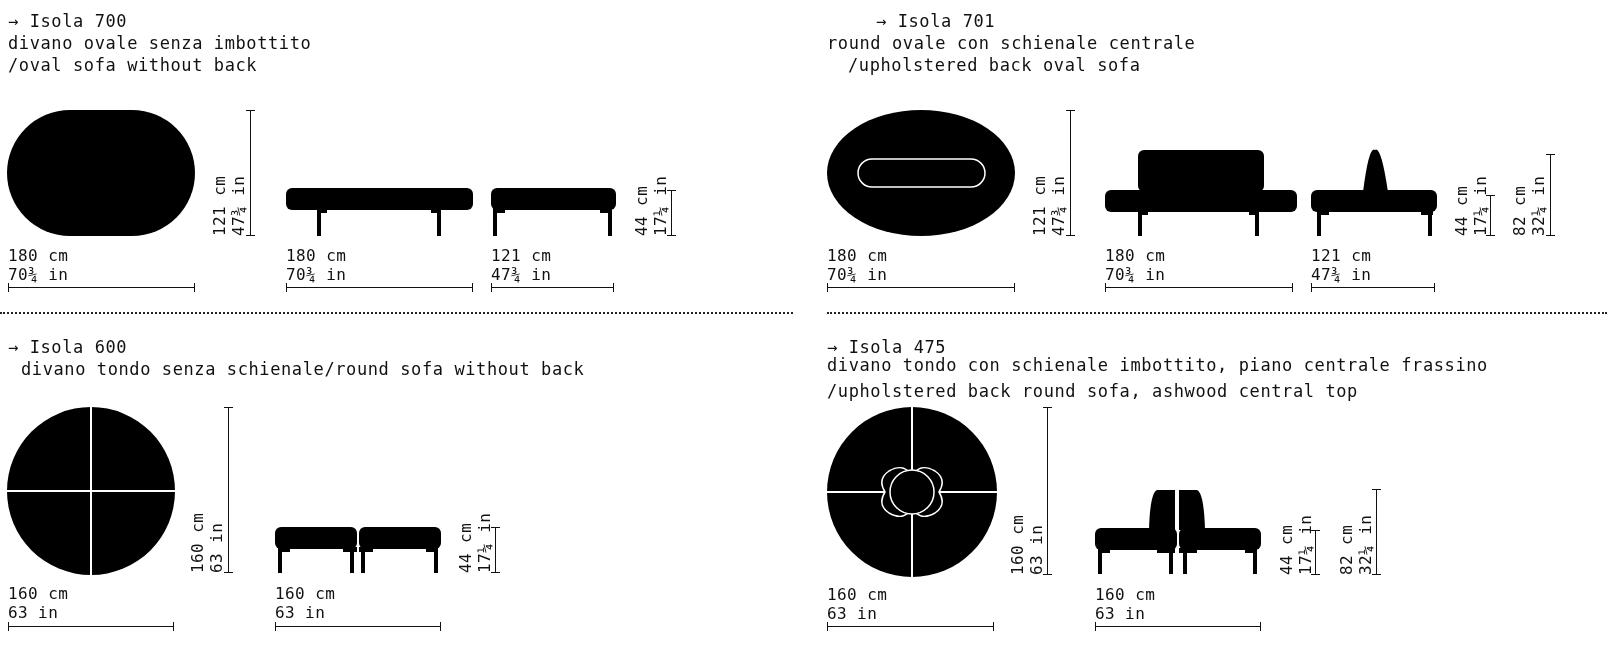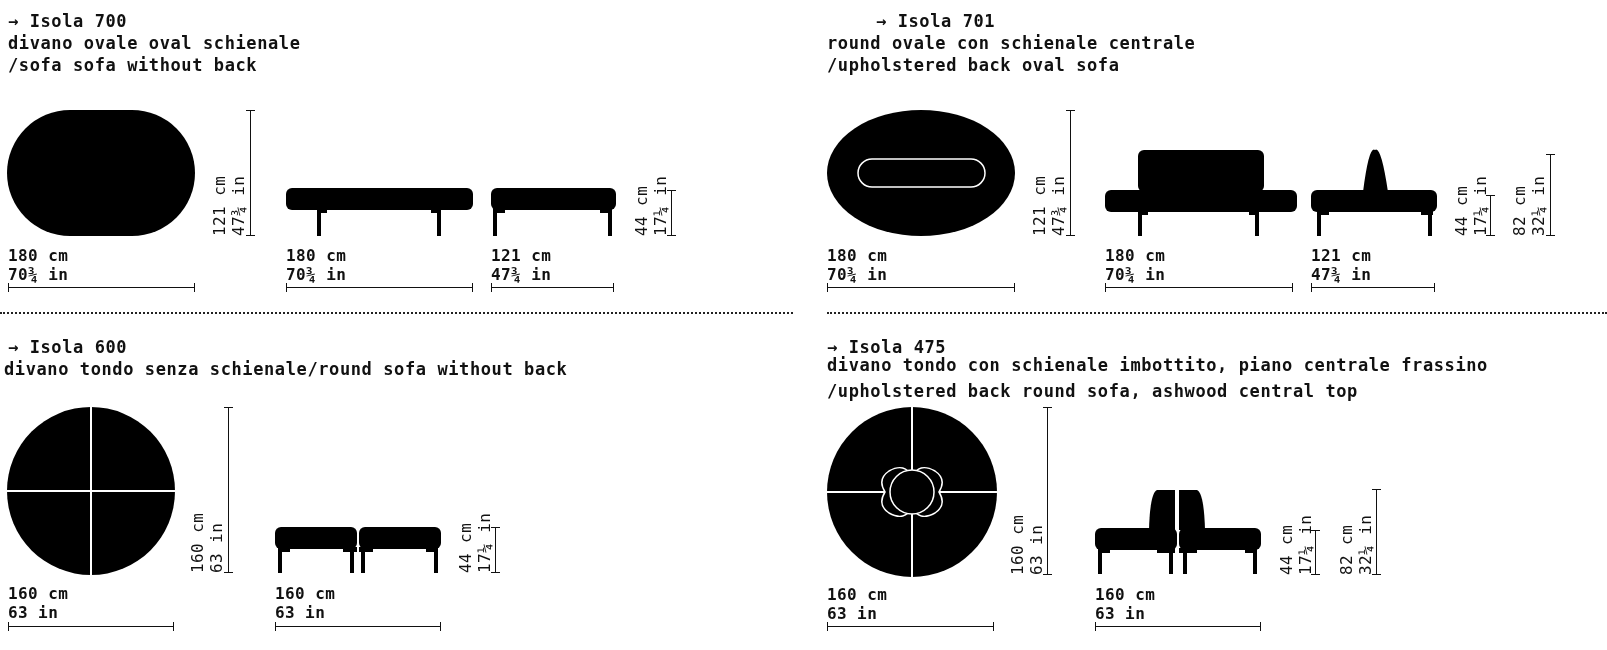--- a/index.html
+++ b/index.html
@@ -1,37 +1,37 @@
 <!DOCTYPE html>
 <html><head>
 <meta charset="utf-8">
 <style>
   html, body { margin: 0; padding: 0; background: #ffffff; }
   body { width: 1607px; height: 650px; position: relative; overflow: hidden;
          font-family: "DejaVu Sans Mono", "Liberation Mono", monospace; color: #111; }
-  .abs { position: absolute; font-weight: bold; }
+  .abs { position: absolute; }
   .txt { font-size: 17px; line-height: 22px; white-space: pre; letter-spacing: 0.6px; }
   .dim { font-size: 16px; line-height: 19px; white-space: pre; letter-spacing: 0.4px; }
   .hline { position: absolute; height: 1px; background: #111; }
   .hline::before, .hline::after { content: ""; position: absolute; top: -4px; width: 1px; height: 9px; background: #111; }
   .hline::before { left: 0; } .hline::after { right: 0; }
   .vline { position: absolute; width: 1px; background: #111; }
   .vline::before, .vline::after { content: ""; position: absolute; left: -4px; height: 1px; width: 9px; background: #111; }
   .vline::before { top: 0; } .vline::after { bottom: 0; }
   .vtext { position: absolute; transform-origin: left top; transform: rotate(-90deg); }
   .divider { position: absolute; height: 0; border-top: 2px dotted #222; }
   svg { position: absolute; overflow: visible; }
 </style>
 </head>
 <body>
 
 <div>
   <div class="abs txt" style="left:8px;top:10px">→ Isola 700</div>
-  <div class="abs txt" style="left:8px;top:32px">divano ovale oval schienale</div>
-  <div class="abs txt" style="left:8px;top:54px">/sofa sofa without back</div>
+  <div class="abs txt" style="left:8px;top:32px">divano ovale senza imbottito</div>
+  <div class="abs txt" style="left:8px;top:54px">/oval sofa without back</div>
 
   <svg style="left:7px;top:110px" width="190" height="126">
     <rect x="0" y="0" width="188" height="126" rx="63" ry="63" fill="#000"></rect>
   </svg>
   <div class="vline" style="left:250px;top:110px;height:126px"></div>
   <div class="vtext dim" style="left:210px;top:236px"><span>121 cm</span>
 <span>47¾ in</span></div>
   <div class="abs dim" style="left:8px;top:246px"><span>180 cm</span>
 <span>70¾ in</span></div>
   <div class="hline" style="left:8px;top:287px;width:187px"></div>
@@ -59,21 +59,21 @@
   <div class="hline" style="left:491px;top:287px;width:123px"></div>
 
   <div class="vtext dim" style="left:632px;top:236px"><span>44 cm</span>
 <span>17¼ in</span></div>
   <div class="vline" style="left:671px;top:190px;height:46px"></div>
 </div>
 
 <div>
   <div class="abs txt" style="left:876px;top:10px">→ Isola 701</div>
   <div class="abs txt" style="left:827px;top:32px">round ovale con schienale centrale</div>
-  <div class="abs txt" style="left:827px;top:54px">/upholstered back oval sofa</div>
+  <div class="abs txt" style="left:848px;top:54px">/upholstered back oval sofa</div>
 
   <svg style="left:827px;top:110px" width="190" height="126">
     <ellipse cx="94" cy="63" rx="94" ry="63" fill="#000"></ellipse>
     <rect x="31" y="49" width="127" height="28" rx="14" fill="none" stroke="#fff" stroke-width="1.5"></rect>
   </svg>
   <div class="vline" style="left:1070px;top:110px;height:126px"></div>
   <div class="vtext dim" style="left:1030px;top:236px"><span>121 cm</span>
 <span>47¾ in</span></div>
   <div class="abs dim" style="left:827px;top:246px"><span>180 cm</span>
 <span>70¾ in</span></div>
@@ -109,21 +109,21 @@
   <div class="vtext dim" style="left:1510px;top:236px"><span>82 cm</span>
 <span>32¼ in</span></div>
   <div class="vline" style="left:1550px;top:154px;height:82px"></div>
 </div>
 
 <div class="divider" style="left:0;top:312px;width:793px"></div>
 <div class="divider" style="left:827px;top:312px;width:780px"></div>
 
 <div>
   <div class="abs txt" style="left:8px;top:336px">→ Isola 600</div>
-  <div class="abs txt" style="left:4px;top:358px">divano tondo senza schienale/round sofa without back</div>
+  <div class="abs txt" style="left:21px;top:358px">divano tondo senza schienale/round sofa without back</div>
 
   <svg style="left:7px;top:407px" width="170" height="170">
     <circle cx="84" cy="84" r="84" fill="#000"></circle>
     <line x1="84" y1="0" x2="84" y2="168" stroke="#fff" stroke-width="2"></line>
     <line x1="0" y1="84" x2="168" y2="84" stroke="#fff" stroke-width="2"></line>
   </svg>
   <div class="vline" style="left:228px;top:407px;height:166px"></div>
   <div class="vtext dim" style="left:188px;top:573px"><span>160 cm</span>
 <span>63 in</span></div>
   <div class="abs dim" style="left:8px;top:584px"><span>160 cm</span>

